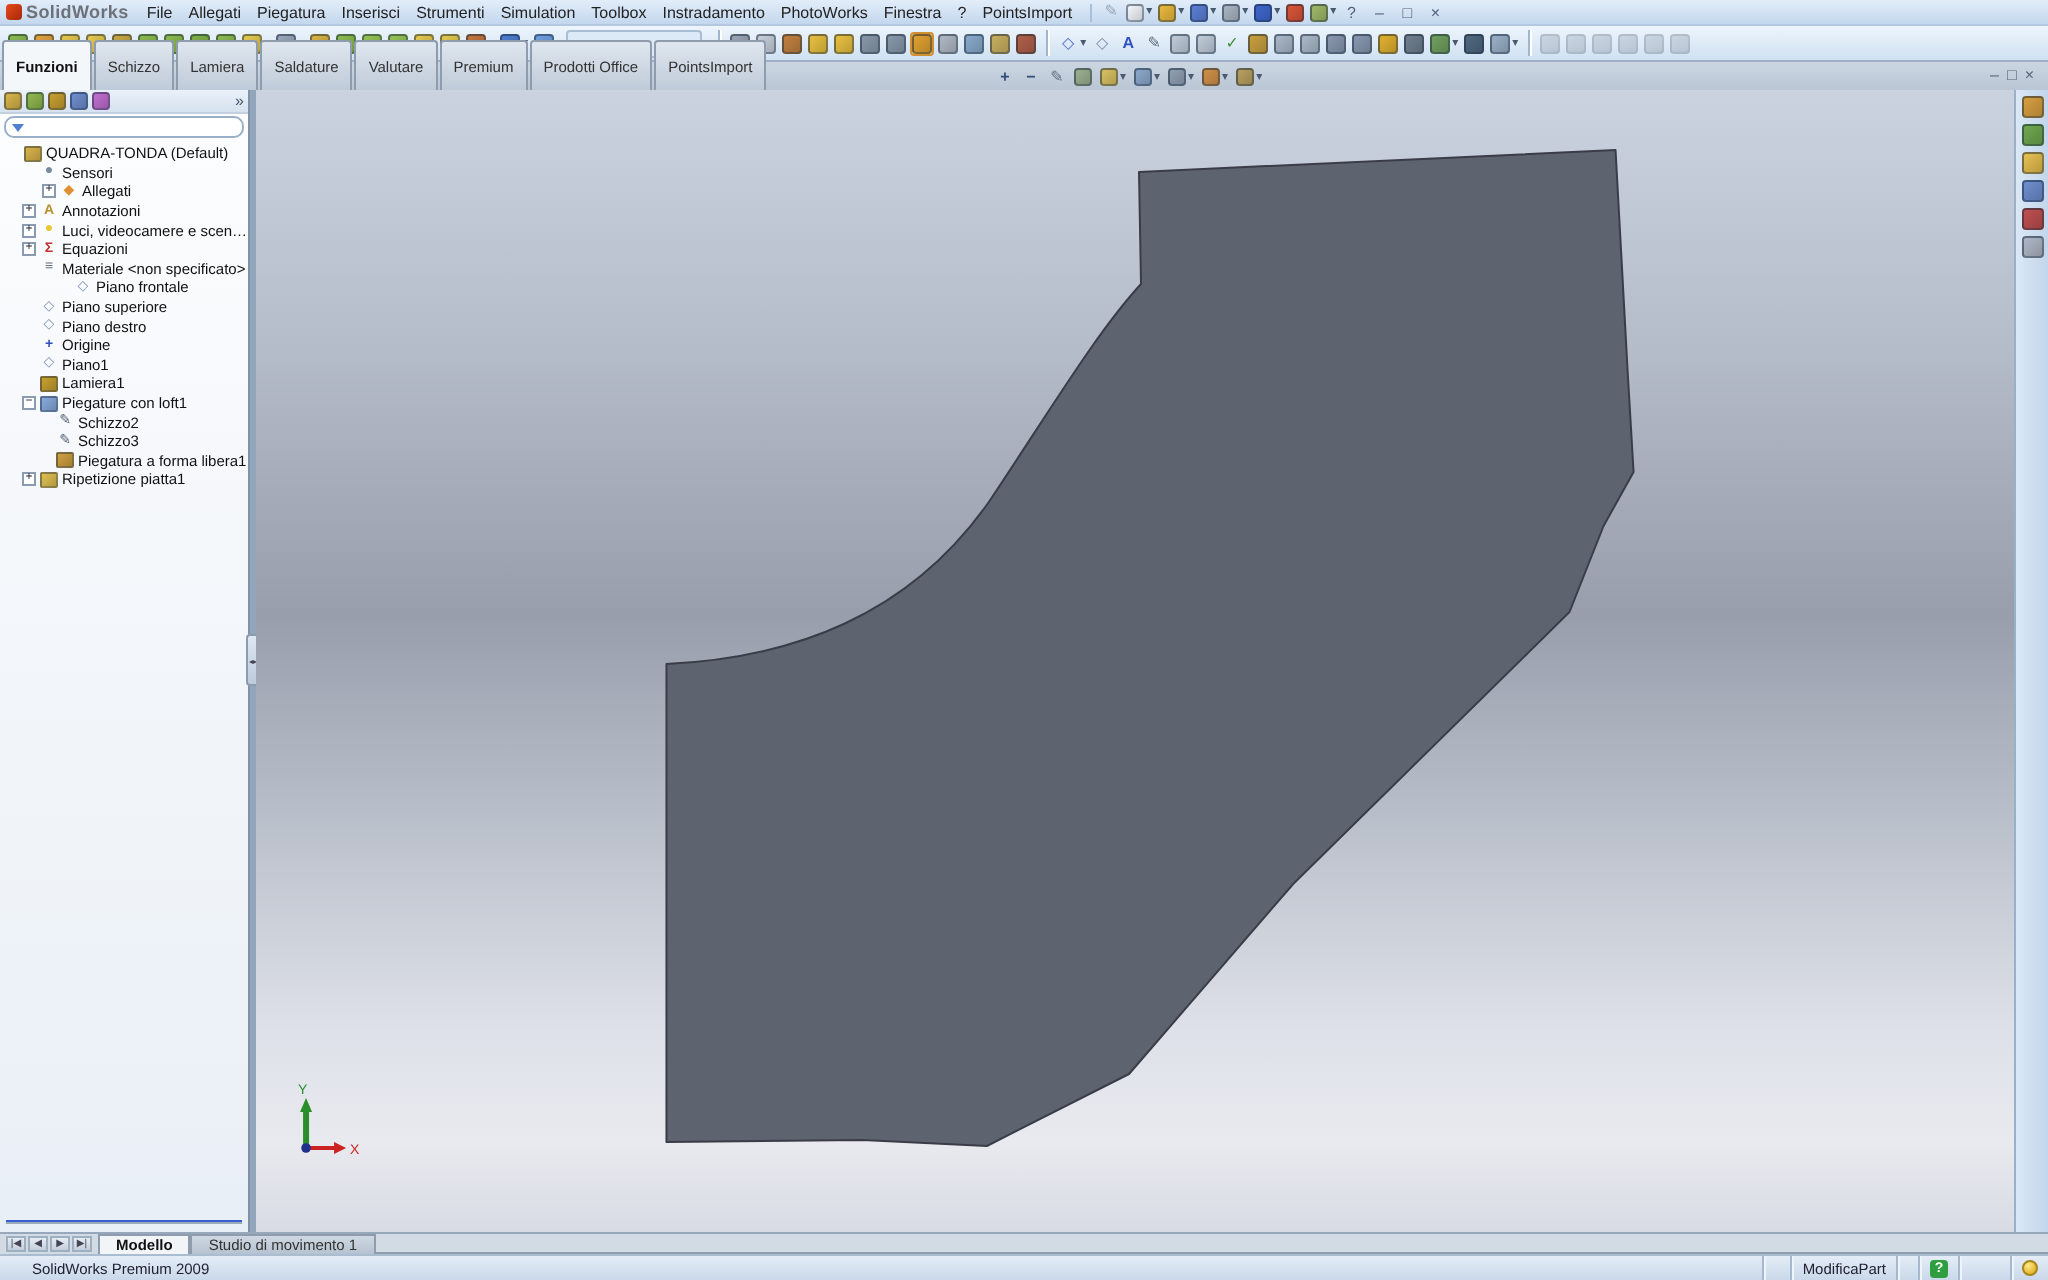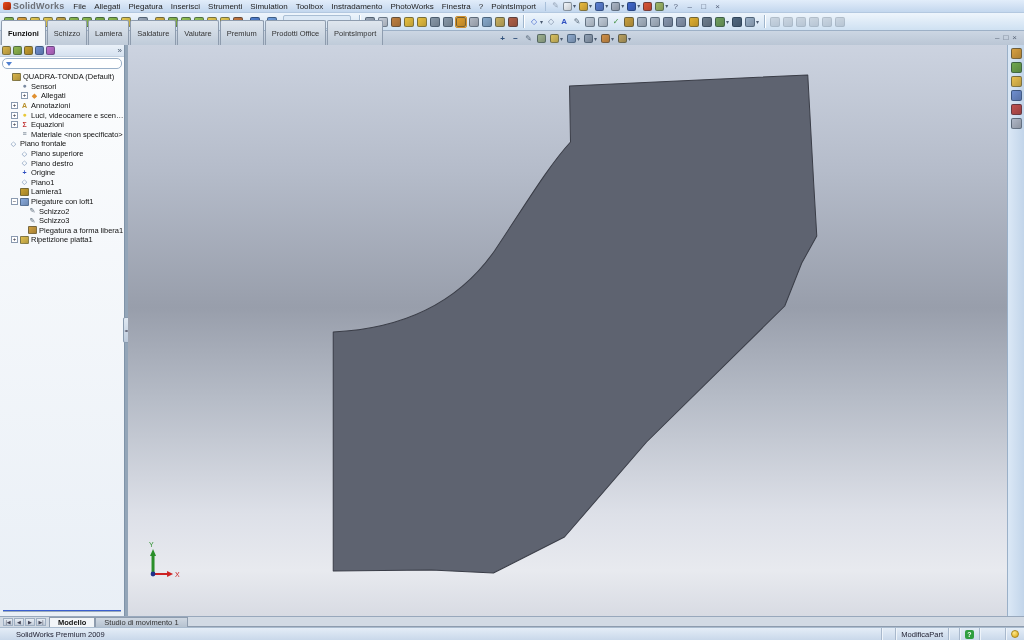--- a/index.html
+++ b/index.html
@@ -481,21 +481,21 @@
           <div class="tree-row" style="padding-left: 11px;">
             <span class="expander">+</span>
             <span class="tree-icon" style="color: rgb(192, 48, 48);">Σ</span>
             <span class="tree-label">Equazioni</span>
           </div>
           <div class="tree-row" style="padding-left: 11px;">
             <span class="exp-spacer"></span>
             <span class="tree-icon" style="color: rgb(96, 112, 128);">≡</span>
             <span class="tree-label">Materiale &lt;non specificato&gt;</span>
           </div>
-          <div class="tree-row" style="padding-left: 0;">
+          <div class="tree-row" style="padding-left: 28px;">
             <span class="exp-spacer"></span>
             <span class="tree-icon" style="color: rgb(122, 147, 181);">◇</span>
             <span class="tree-label">Piano frontale</span>
           </div>
           <div class="tree-row" style="padding-left: 11px;">
             <span class="exp-spacer"></span>
             <span class="tree-icon" style="color: rgb(122, 147, 181);">◇</span>
             <span class="tree-label">Piano superiore</span>
           </div>
           <div class="tree-row" style="padding-left: 11px;">

